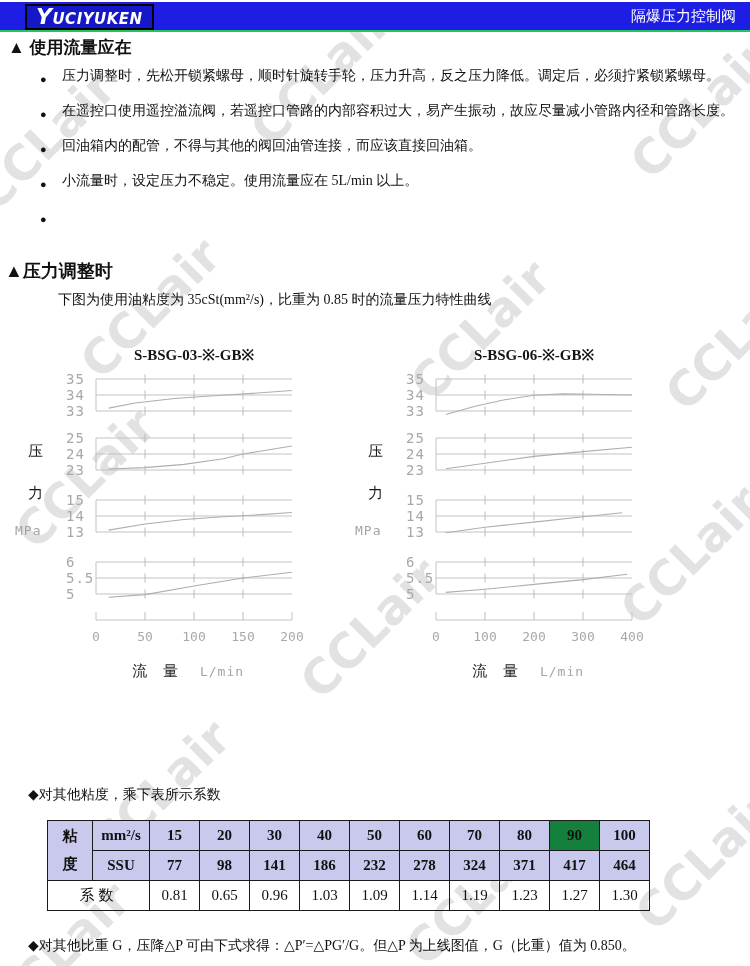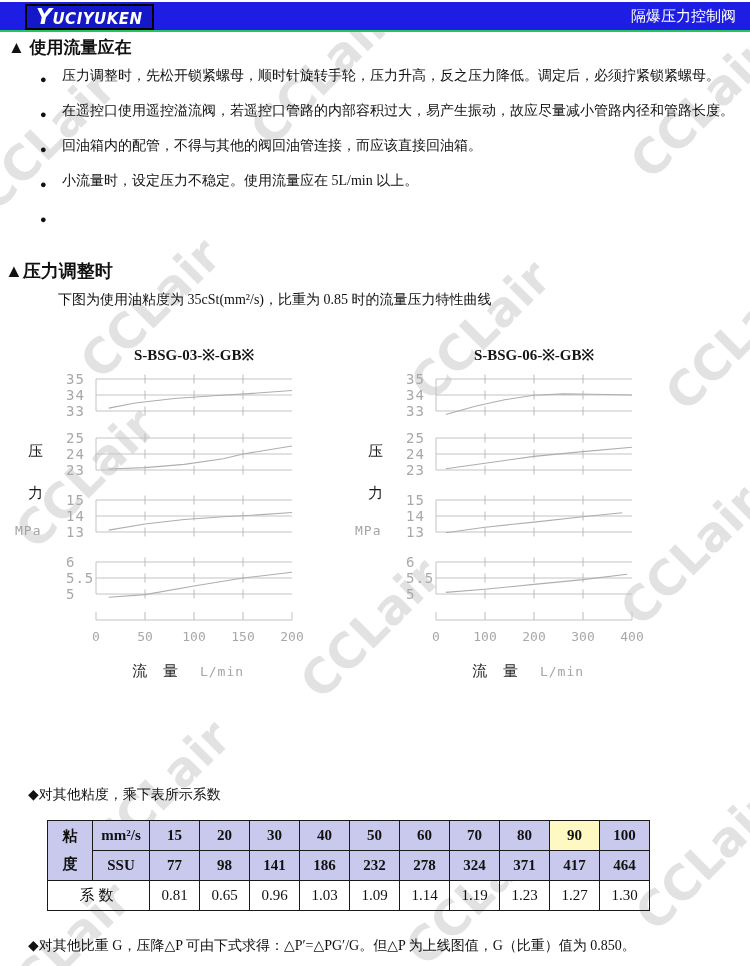--- a/index.html
+++ b/index.html
@@ -288,21 +288,21 @@
       <td rowspan="2" style="background: rgb(201, 201, 237);"><span class="vlabel">粘度</span></td>
       <td style="background: rgb(201, 201, 237);">mm²/s</td>
       <td style="background: rgb(201, 201, 237);">15</td>
       <td style="background: rgb(201, 201, 237);">20</td>
       <td style="background: rgb(201, 201, 237);">30</td>
       <td style="background: rgb(201, 201, 237);">40</td>
       <td style="background: rgb(201, 201, 237);">50</td>
       <td style="background: rgb(201, 201, 237);">60</td>
       <td style="background: rgb(201, 201, 237);">70</td>
       <td style="background: rgb(201, 201, 237);">80</td>
-      <td style="background: #fef9c3;">90</td>
+      <td style="background: #15803d;">90</td>
       <td style="background: rgb(201, 201, 237);">100</td>
     </tr>
     <tr class="hd">
       <td style="background: rgb(201, 201, 237);">SSU</td>
       <td style="background: rgb(201, 201, 237);">77</td>
       <td style="background: rgb(201, 201, 237);">98</td>
       <td style="background: rgb(201, 201, 237);">141</td>
       <td style="background: rgb(201, 201, 237);">186</td>
       <td style="background: rgb(201, 201, 237);">232</td>
       <td style="background: rgb(201, 201, 237);">278</td>

